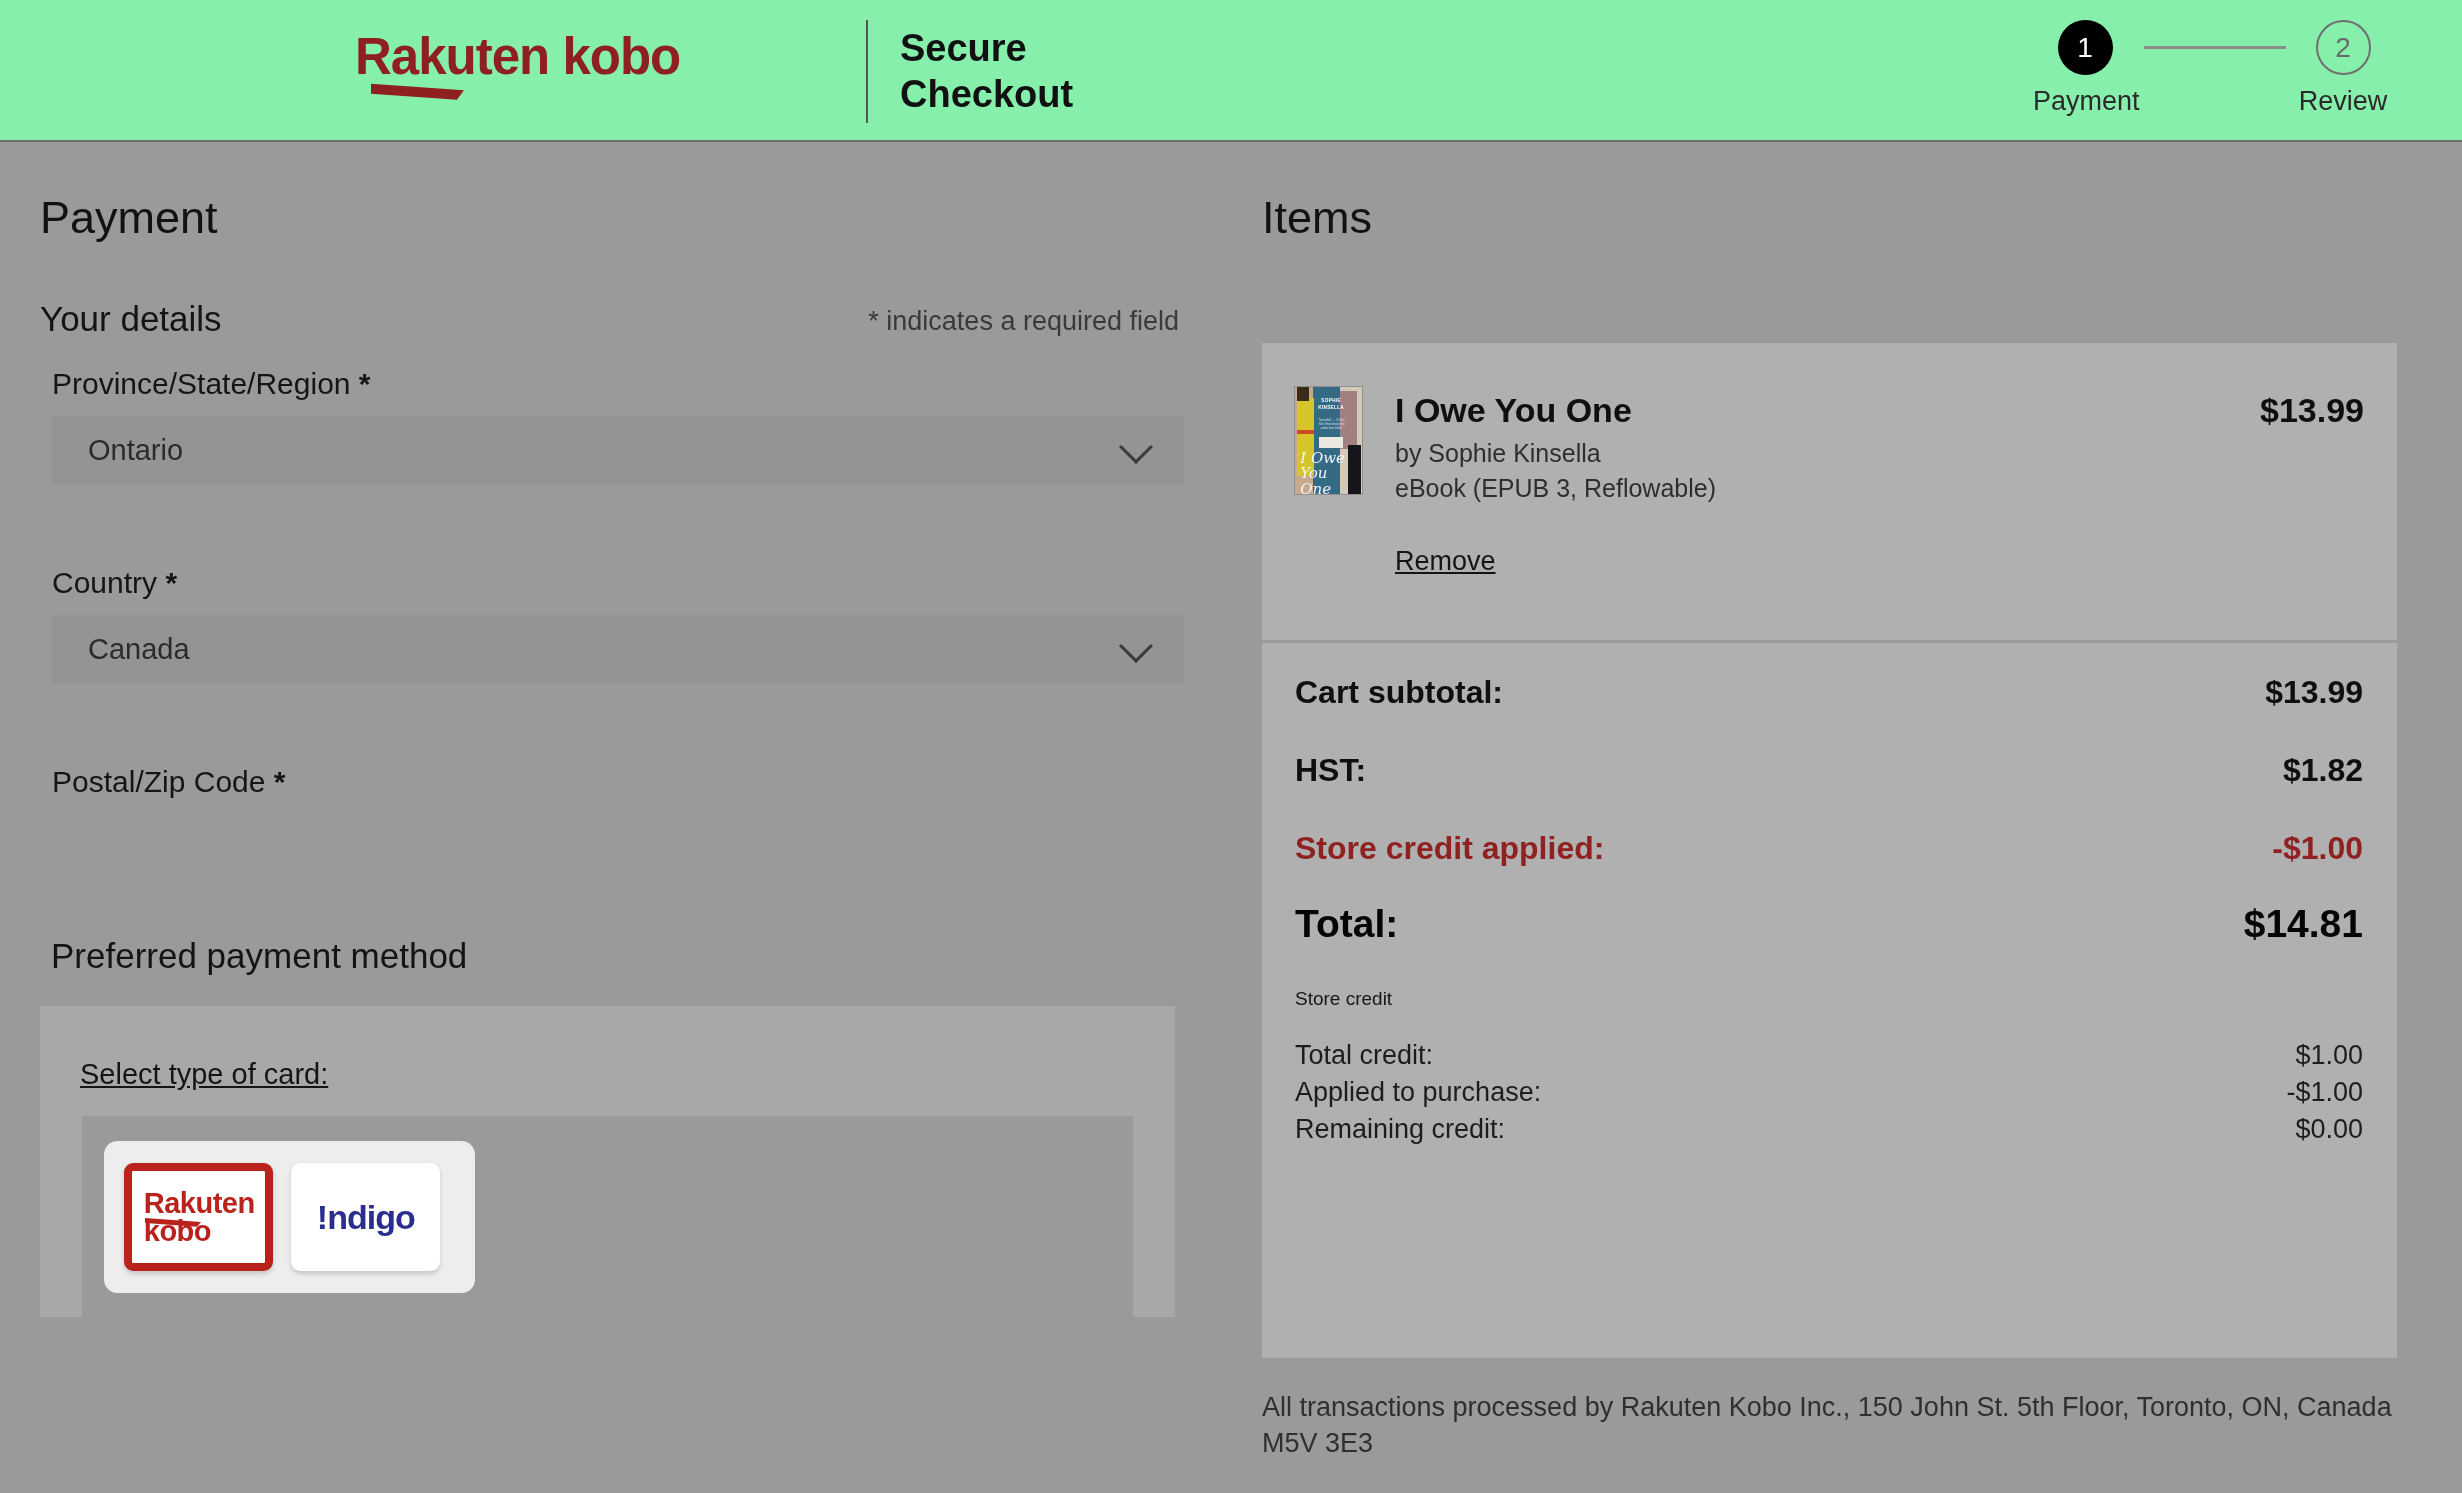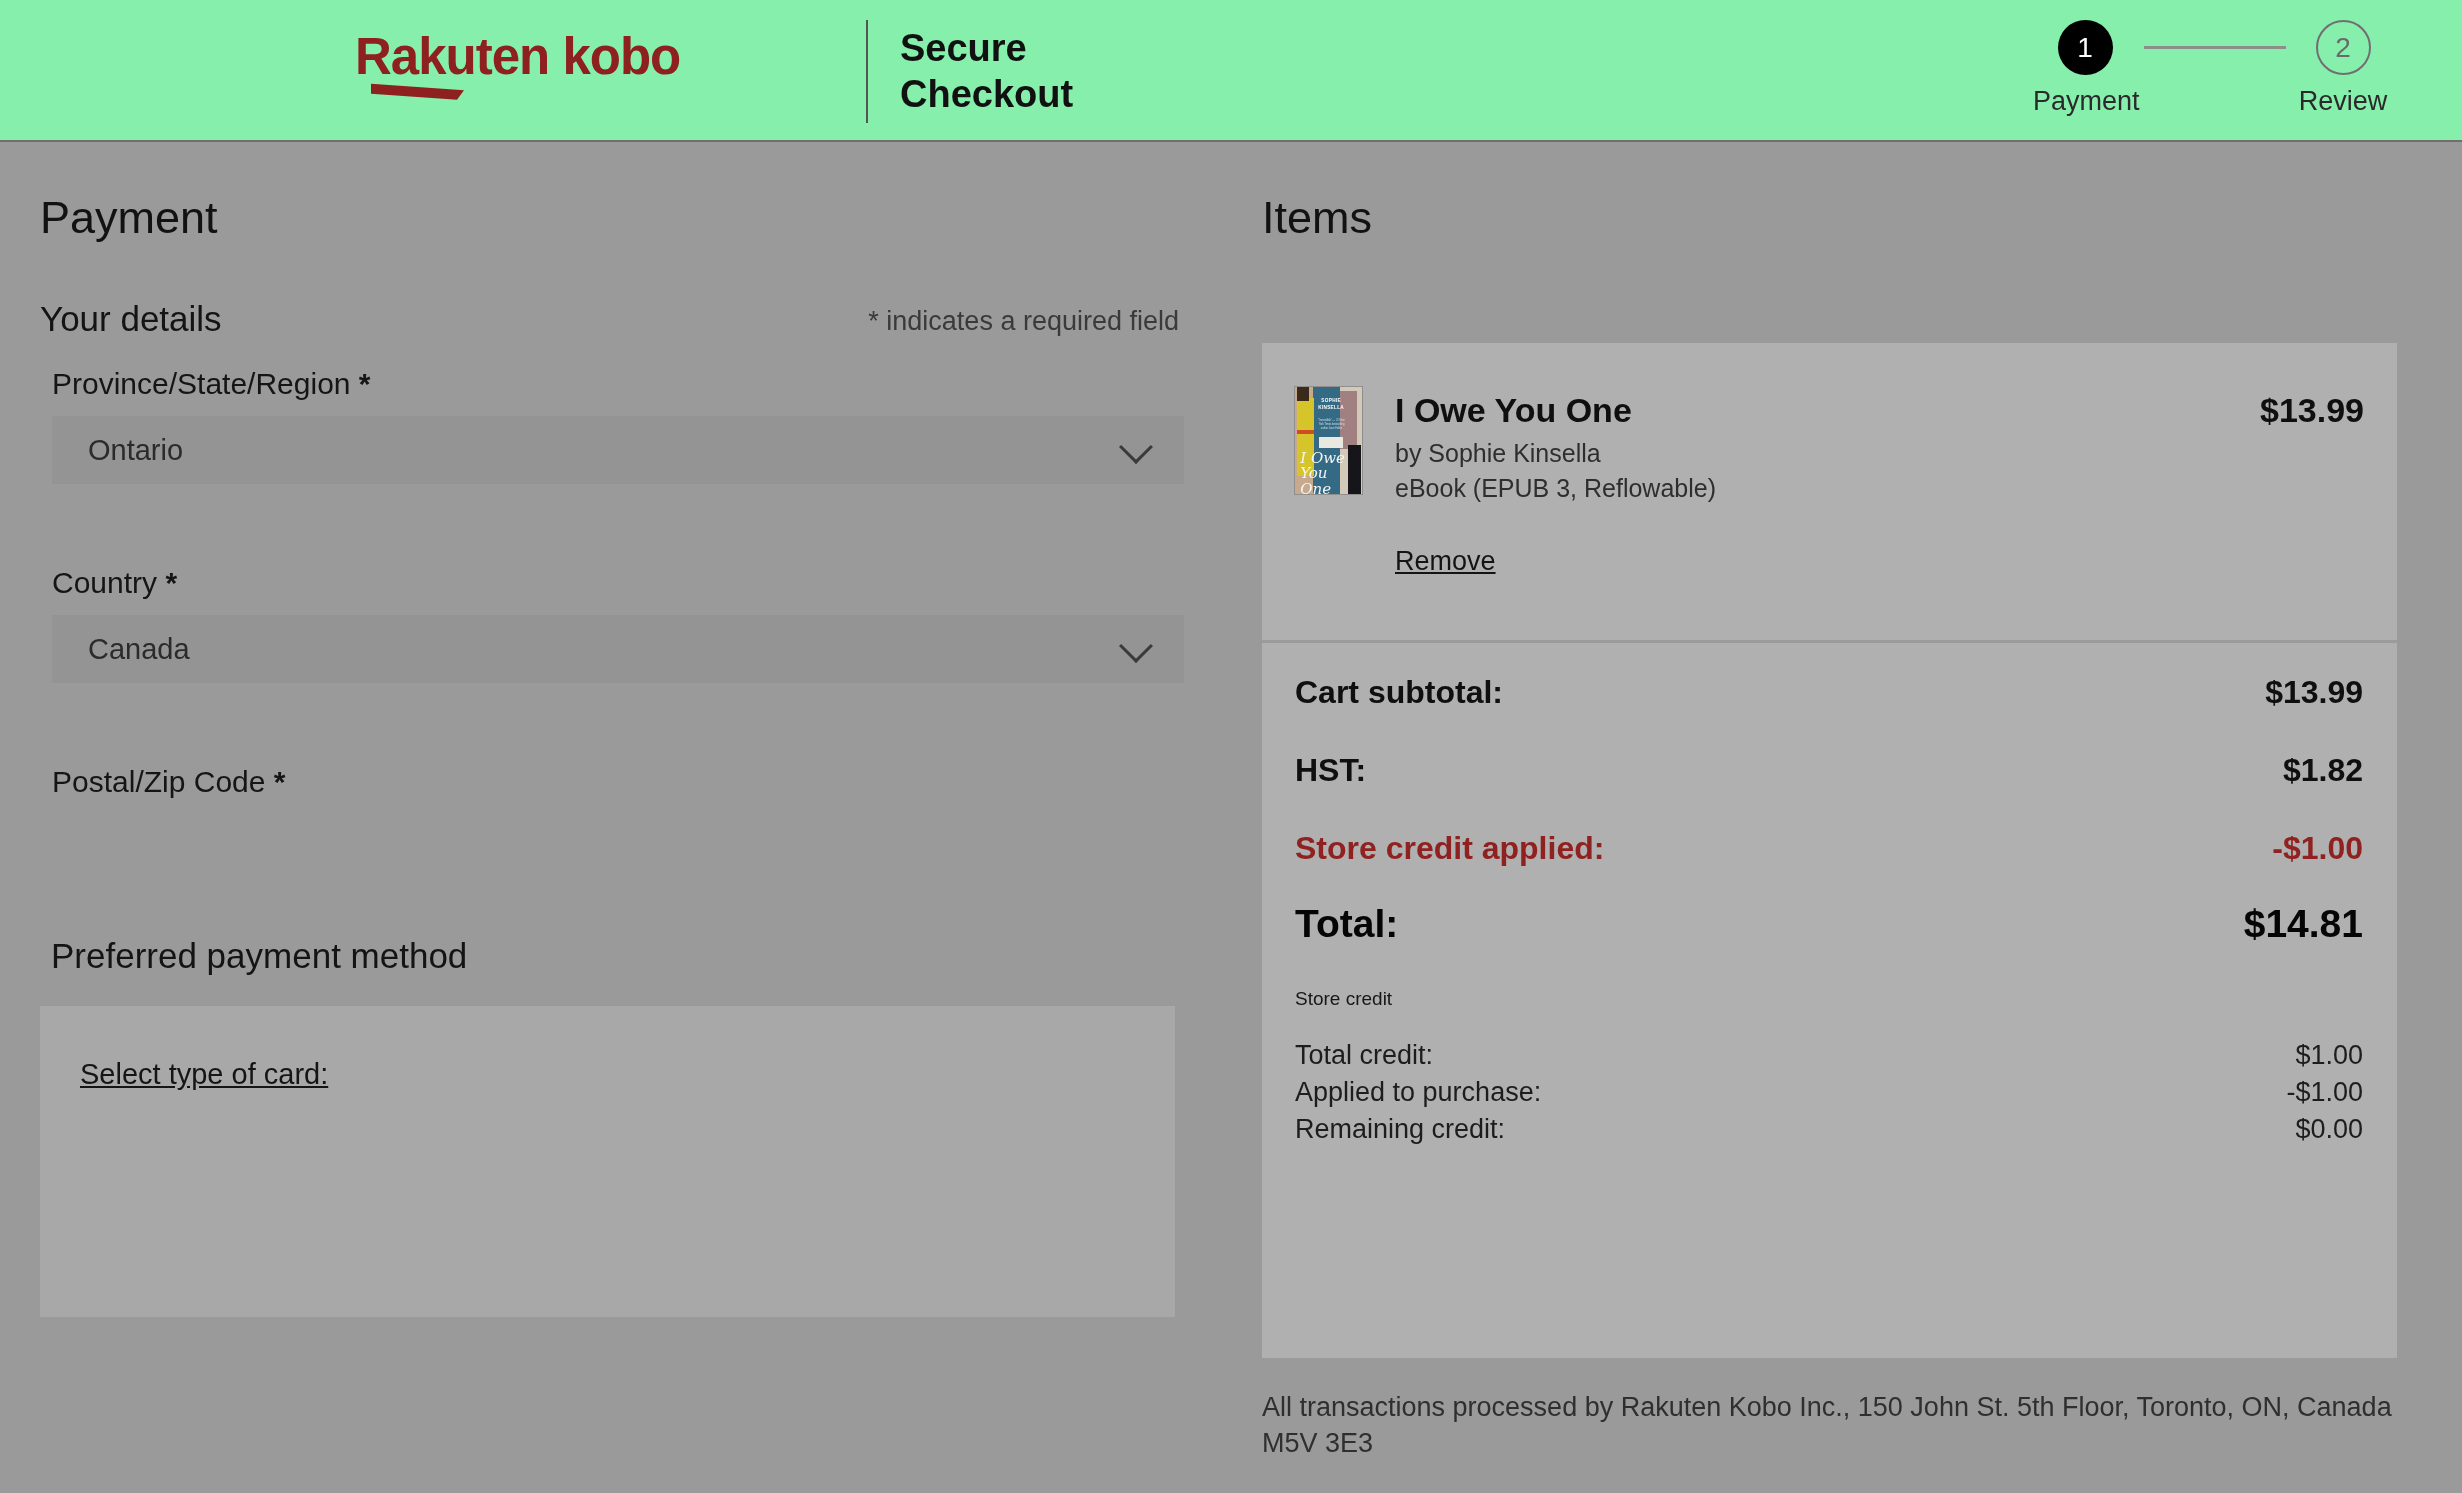--- a/index.html
+++ b/index.html
@@ -284,20 +284,37 @@
         <span>Postal/Zip Code</span>
         <span class="req-star">*</span>
       </div>
     </div>
 
     <div id="preferred-title">Preferred payment method</div>
 
     <div id="payment-panel">
       <div id="select-card-label">Select type of card:</div>
 
+      <div id="card-strip">
+        <div id="card-options">
+
+          <div class="card-tile selected">
+            <div class="kobo-mini">
+              <div class="l1">Rakuten</div>
+              <div class="slash"></div>
+              <div class="l2">kobo</div>
+            </div>
+          </div>
+
+          <div class="card-tile">
+            <div class="indigo-mini">!ndigo</div>
+          </div>
+
+        </div>
+      </div>
     </div>
 
   </div>
 
   <div id="right-col">
 
     <h1 class="section-title" id="items-title">Items</h1>
 
     <div id="summary-card">
 

